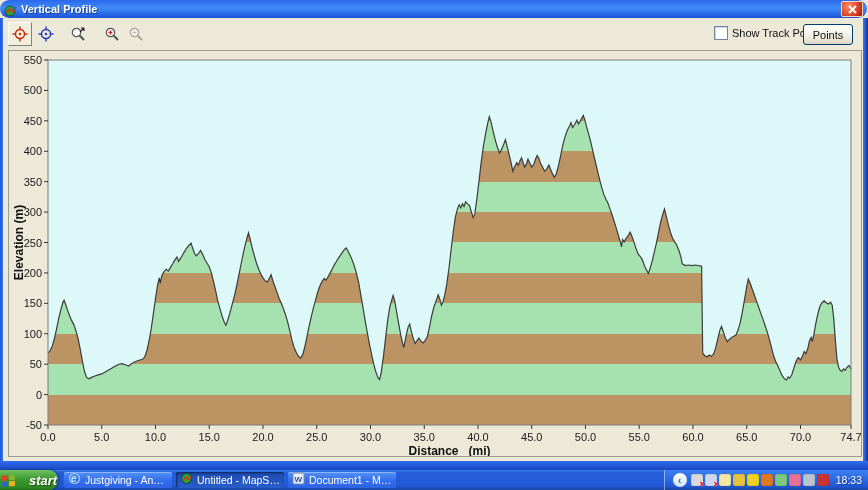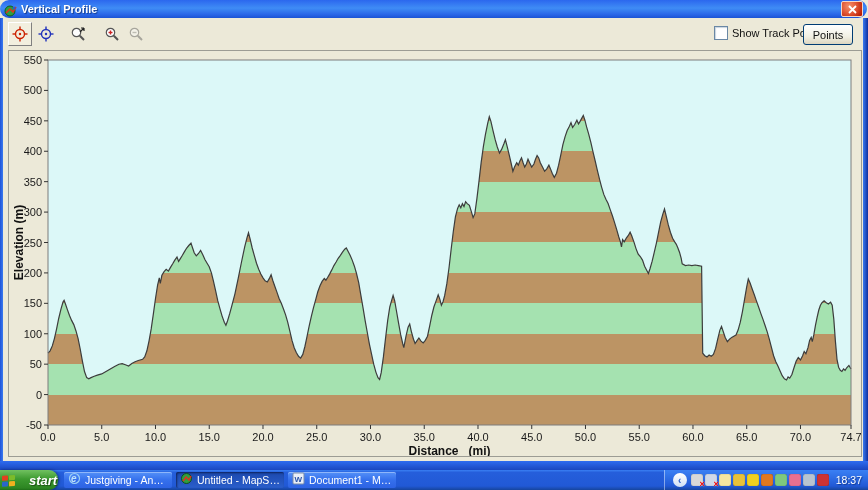--- a/index.html
+++ b/index.html
@@ -270,15 +270,15 @@
         </span>
         <span class="tray-ico" style="background: rgb(245, 230, 160);"></span>
         <span class="tray-ico" style="background: rgb(232, 194, 58);"></span>
         <span class="tray-ico" style="background: rgb(240, 208, 32);"></span>
         <span class="tray-ico" style="background: rgb(224, 120, 32);"></span>
         <span class="tray-ico" style="background: rgb(126, 200, 126);"></span>
         <span class="tray-ico" style="background: rgb(232, 112, 144);"></span>
         <span class="tray-ico" style="background: rgb(184, 196, 208);"></span>
         <span class="tray-ico" style="background: rgb(204, 51, 51);"></span>
       </span>
-    <span class="clock">18:37</span>
+    <span class="clock">18:33</span>
   </div>
 </div>
 
 </body></html>

